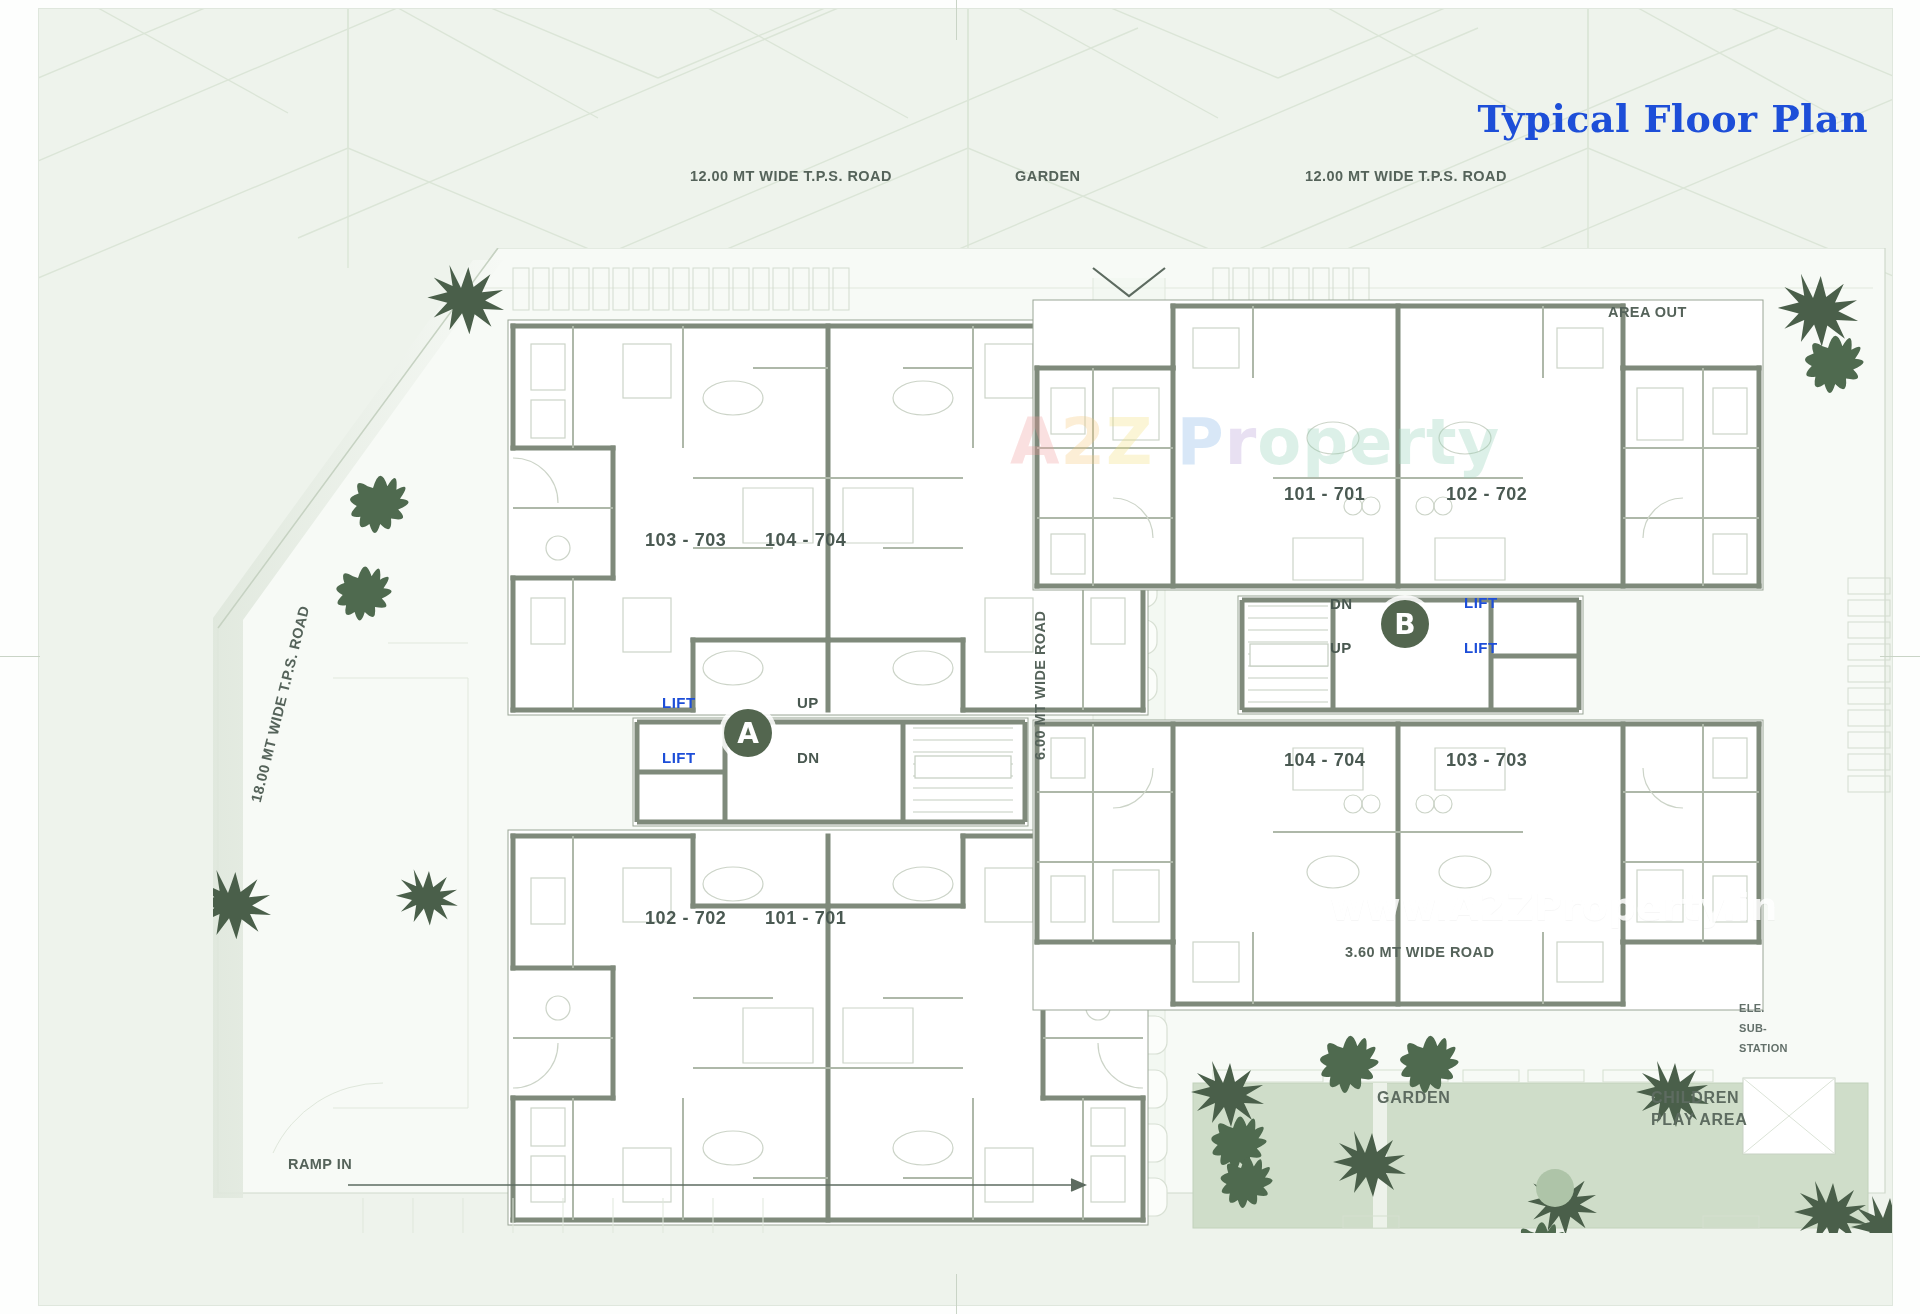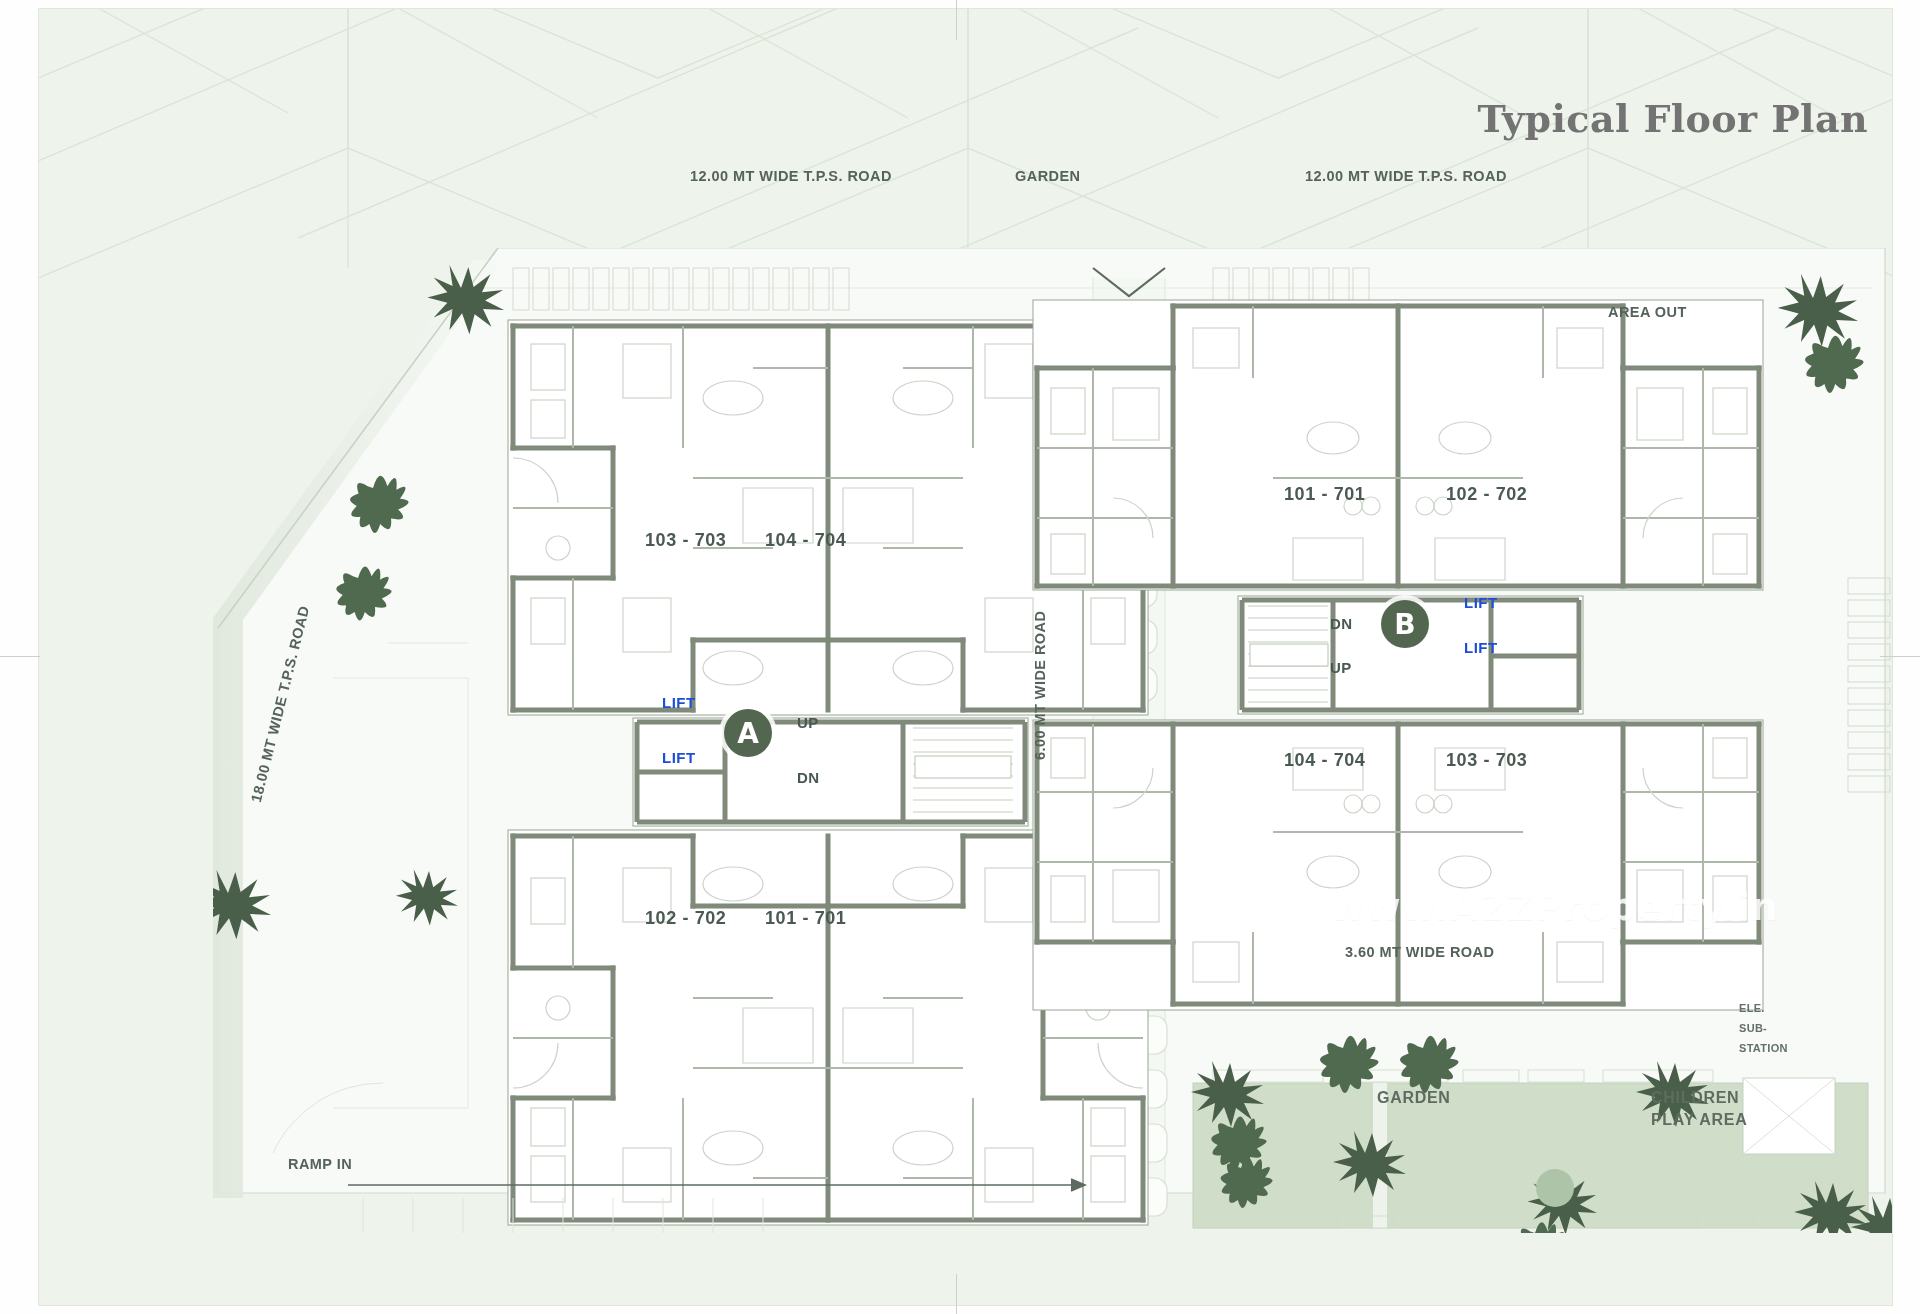--- a/index.html
+++ b/index.html
@@ -33,21 +33,21 @@
     position:absolute;
     left:175px;top:240px;width:1730px;height:985px;
   }
   .plot svg{position:absolute;left:0;top:0;}
 
   
   .title{
     position:absolute;right:52px;top:96px;
     font-family:"DejaVu Serif", serif;
     font-size:38px;font-weight:700;letter-spacing:.4px;
-    color:#737373;
+    color:#1d4ed8;
     white-space:nowrap;
   }
 
   
   .compass{position:absolute;left:100px;top:232px;width:240px;height:160px;}
   .compass .lbl{
     position:absolute;font-size:15px;color:#4a5c4c;white-space:nowrap;
   }
   .compass .sunset{left:86px;top:0px;}
   .compass .sunrise{left:86px;top:131px;}
@@ -58,21 +58,21 @@
   .lab{
     position:absolute;
     color:#55635a;font-weight:700;
     font-size:14.5px;letter-spacing:.45px;
     white-space:nowrap;
   }
   .lab.unit{
     font-size:18px;color:#4a5952;font-weight:700;letter-spacing:.6px;
   }
   .lab.lift{font-size:15px;color:#1d4ed8;letter-spacing:.5px;}
-  .lab.updn{font-size:15px;color:#495850;letter-spacing:.5px;margin-top:20px;}
+  .lab.updn{font-size:15px;color:#495850;letter-spacing:.5px;}
   .lab.area{font-size:16px;color:#5d6b60;letter-spacing:.7px;line-height:1.45;margin-left:40px;}
   .lab.vert-left{
     transform:rotate(-76deg);transform-origin:left top;
   }
   .lab.vert-road{
     transform:rotate(-90deg);transform-origin:left top;
   }
   .lab.sub{font-size:11px;color:#63706a;line-height:1.5;letter-spacing:.3px;}
 
   
@@ -624,15 +624,18 @@
   <div class="badge" style="left:1381px;top:600px;">B</div>
 
   <div class="lab area" style="left:1337px;top:1086px;">GARDEN</div>
   <div class="lab area" style="left:1611px;top:1086px;">CHILDREN</div>
   <div class="lab area" style="left:1611px;top:1108px;">PLAY AREA</div>
 
   <div class="lab sub" style="left:1739px;top:1000px;">ELE.</div>
   <div class="lab sub" style="left:1739px;top:1020px;">SUB-</div>
   <div class="lab sub" style="left:1739px;top:1040px;">STATION</div>
 
+  <div class="wm-main">
+    <span>A</span><span>2</span><span>Z</span><span> P</span><span>r</span><span>operty</span>
+  </div>
   <div class="wm-url">www.A2ZProperty.in</div>
 
 </div>
 
 </body></html>

